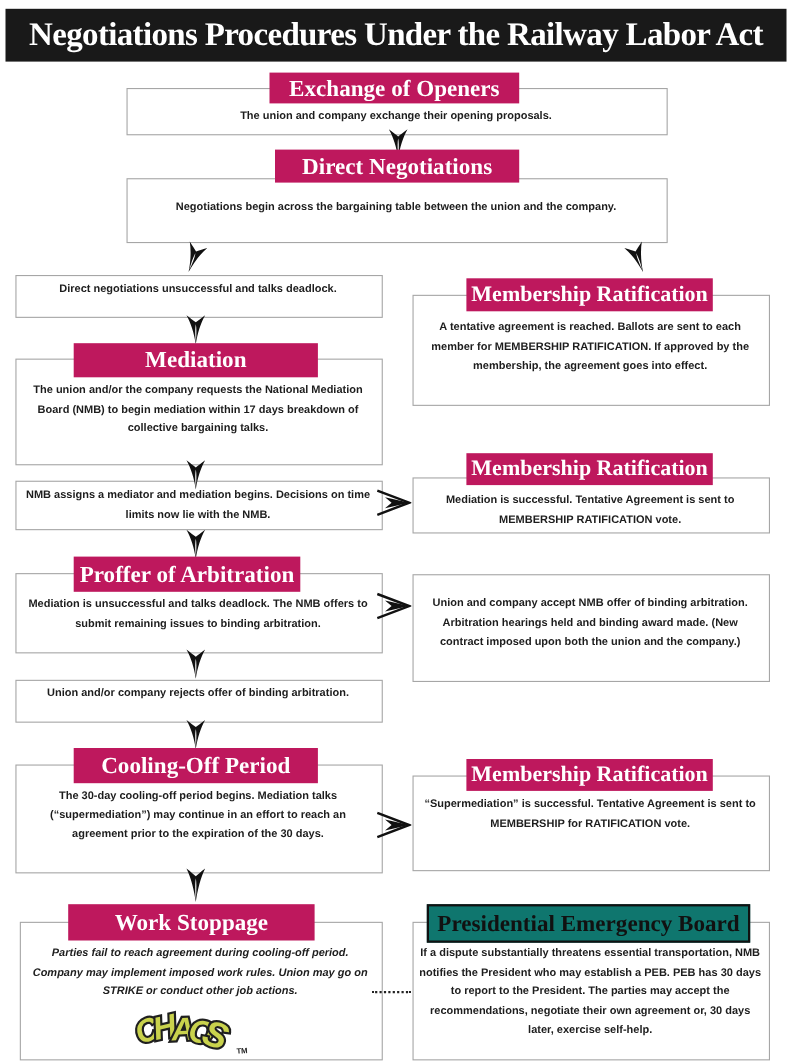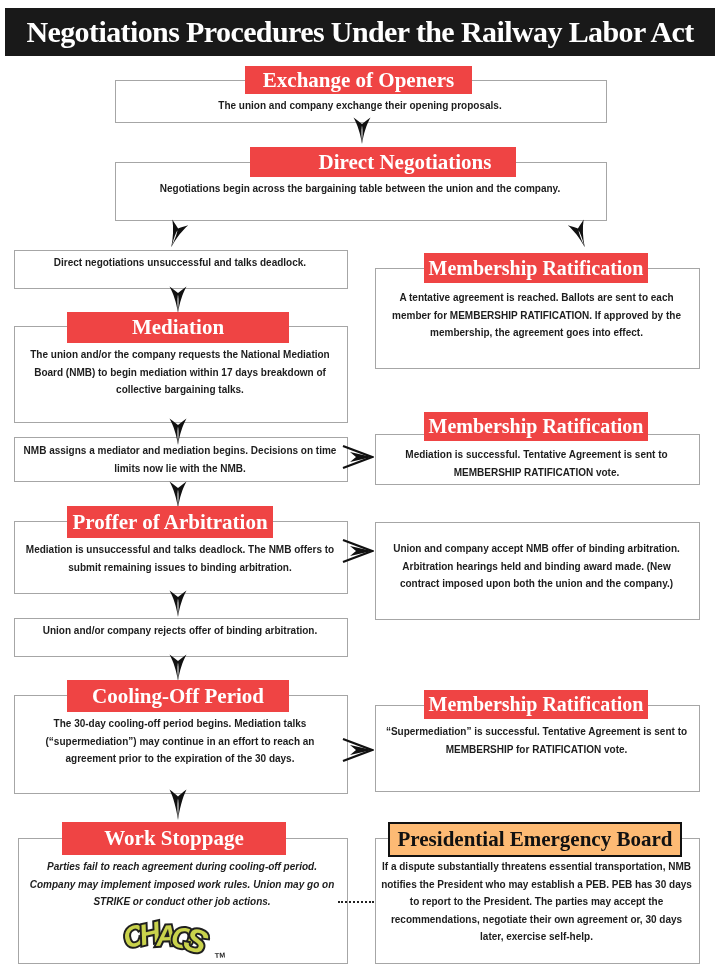--- a/index.html
+++ b/index.html
@@ -6,25 +6,25 @@
   #page{position:relative;width:720px;height:965px;background:#fff;overflow:hidden;
         font-family:"Liberation Sans",sans-serif;}
 
   
   .title-bar{position:absolute;left:5px;top:8px;width:710px;height:48px;background:#191919;
              display:flex;align-items:center;justify-content:center;}
   .title-bar span{font-family:"Liberation Serif",serif;font-weight:bold;color:#fff;
                   font-size:30px;letter-spacing:-0.6px;white-space:nowrap;}
 
   
-  .hdr{position:absolute;background:#ef4444;color:#fff;display:flex;align-items:center;
+  .hdr{position:absolute;background:#be185d;color:#fff;display:flex;align-items:center;
        justify-content:center;font-family:"Liberation Serif",serif;font-weight:bold;
        font-size:21px;white-space:nowrap;z-index:3;}
   
-  .hdr-outline{position:absolute;background:#fdba74;color:#111;border:2px solid #111;
+  .hdr-outline{position:absolute;background:#0f766e;color:#111;border:2px solid #111;
        display:flex;align-items:center;justify-content:center;
        font-family:"Liberation Serif",serif;font-weight:bold;font-size:21px;
        white-space:nowrap;z-index:3;}
 
   
   .box{position:absolute;background:#fff;border:1px solid #a6a6a6;z-index:1;}
   .body-txt{position:absolute;left:0;right:0;text-align:center;font-weight:bold;
             color:#1d1d1d;font-size:10px;line-height:17.5px;z-index:2;}
 
   .arrow{position:absolute;z-index:2;}
@@ -62,21 +62,21 @@
   <div class="body-txt" style="left:135px;top:97px;width:450px;">The union and company exchange their opening proposals.</div>
 
   <div class="arrow" style="left:353px;top:117px;">
     <svg width="18" height="28" viewBox="0 0 18 28">
       <path d="M9 27 C7.5 17 4.5 7.5 0.5 0.5 C4.5 3.5 7 5.5 9 7 C11 5.5 13.5 3.5 17.5 0.5 C13.5 7.5 10.5 17 9 27 Z" fill="#111"></path>
       <path d="M9 25 C8.3 18 8.3 12 9 8.8 C9.7 12 9.7 18 9 25 Z" fill="#fff"></path>
     </svg>
   </div>
 
   <div class="box" style="left:115px;top:162px;width:490px;height:57px;"></div>
-  <div class="hdr" style="left:250px;top:147px;width:222px;height:30px;padding-left:44px;">
+  <div class="hdr" style="left:250px;top:136px;width:222px;height:30px;">
     <span>Direct Negotiations</span>
   </div>
   <div class="body-txt" style="left:155px;top:180px;width:410px;">Negotiations begin across the bargaining table between the union and the company.</div>
 
   <div class="arrow" style="left:166px;top:221px;transform:rotate(20deg);">
     <svg width="18" height="28" viewBox="0 0 18 28">
       <path d="M9 27 C7.5 17 4.5 7.5 0.5 0.5 C4.5 3.5 7 5.5 9 7 C11 5.5 13.5 3.5 17.5 0.5 C13.5 7.5 10.5 17 9 27 Z" fill="#111"></path>
       <path d="M9 25 C8.3 18 8.3 12 9 8.8 C9.7 12 9.7 18 9 25 Z" fill="#fff"></path>
     </svg>
   </div>

